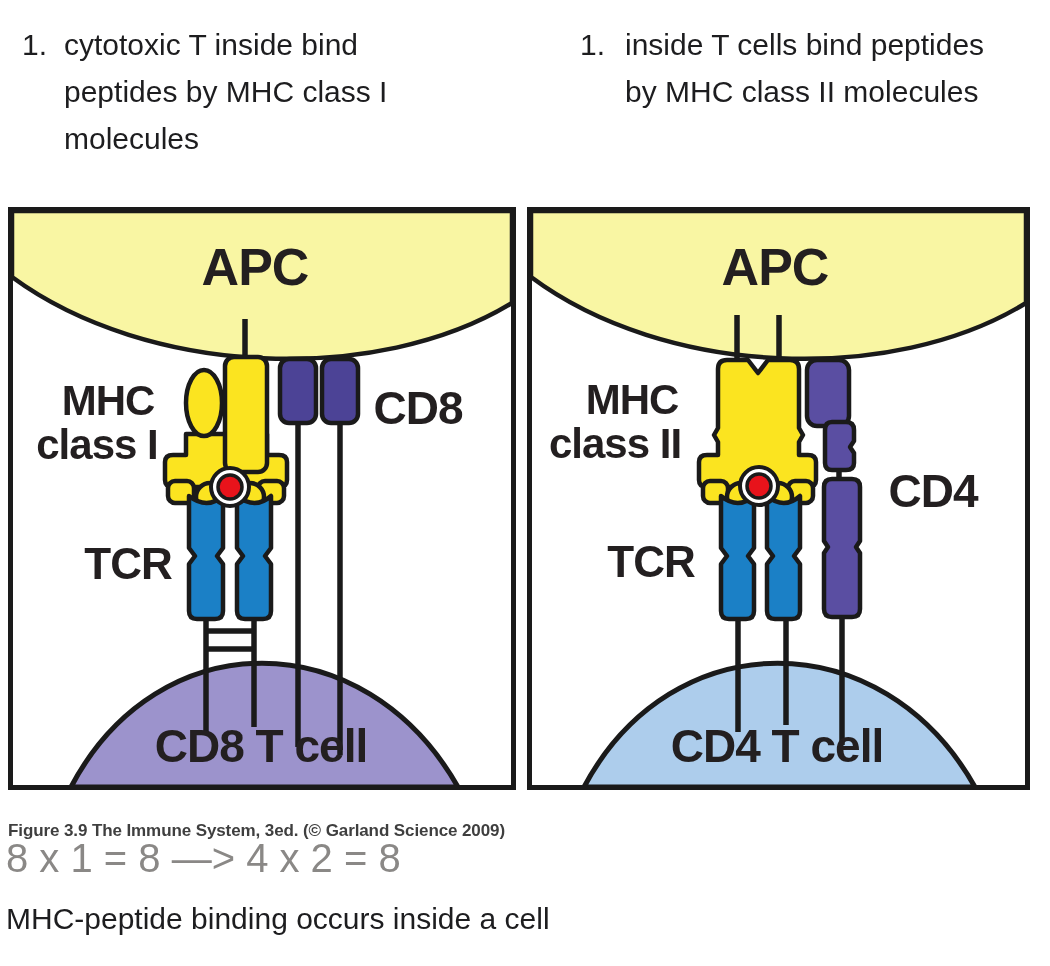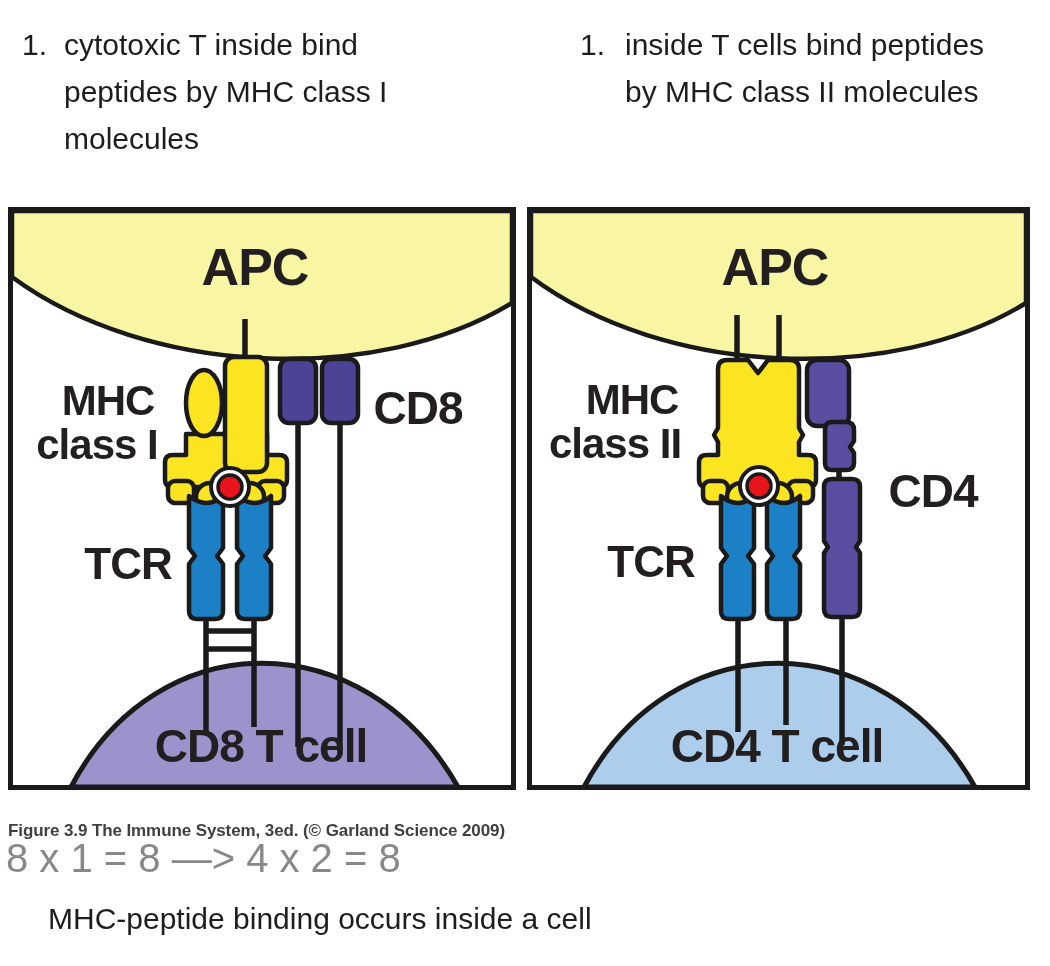--- a/index.html
+++ b/index.html
@@ -11,21 +11,21 @@
   #note-left .marker{width:42px;}
   #note-right{left:580px;top:21px;width:430px;}
   #note-right .marker{width:45px;}
   .note-item .txt{flex:1 1 auto;max-width:370px;}
   .panel{position:absolute;top:207px;}
   #panel-left{left:8px;}
   #panel-right{left:527px;}
   .caption{position:absolute;left:8px;top:799px;font-size:17px;font-weight:bold;
            color:#3f3f3f;letter-spacing:-0.1px;margin-top:22px;}
   .math-note{position:absolute;left:6px;top:836px;font-size:40px;color:#8a8886;}
-  .conclusion{position:absolute;left:6px;top:902px;font-size:30px;color:#1d1d1f;margin-left:42px;}
+  .conclusion{position:absolute;left:6px;top:902px;font-size:30px;color:#1d1d1f;}
   .dlabel{font-family:"Liberation Sans",sans-serif;font-weight:bold;letter-spacing:-1px;}
 </style>
 </head>
 <body>
 
 <div class="note-item" id="note-left">
   <span class="marker">1.</span>
   <span class="txt">cytotoxic T inside bind peptides by MHC class I molecules</span>
 </div>
 <div class="note-item" id="note-right">

